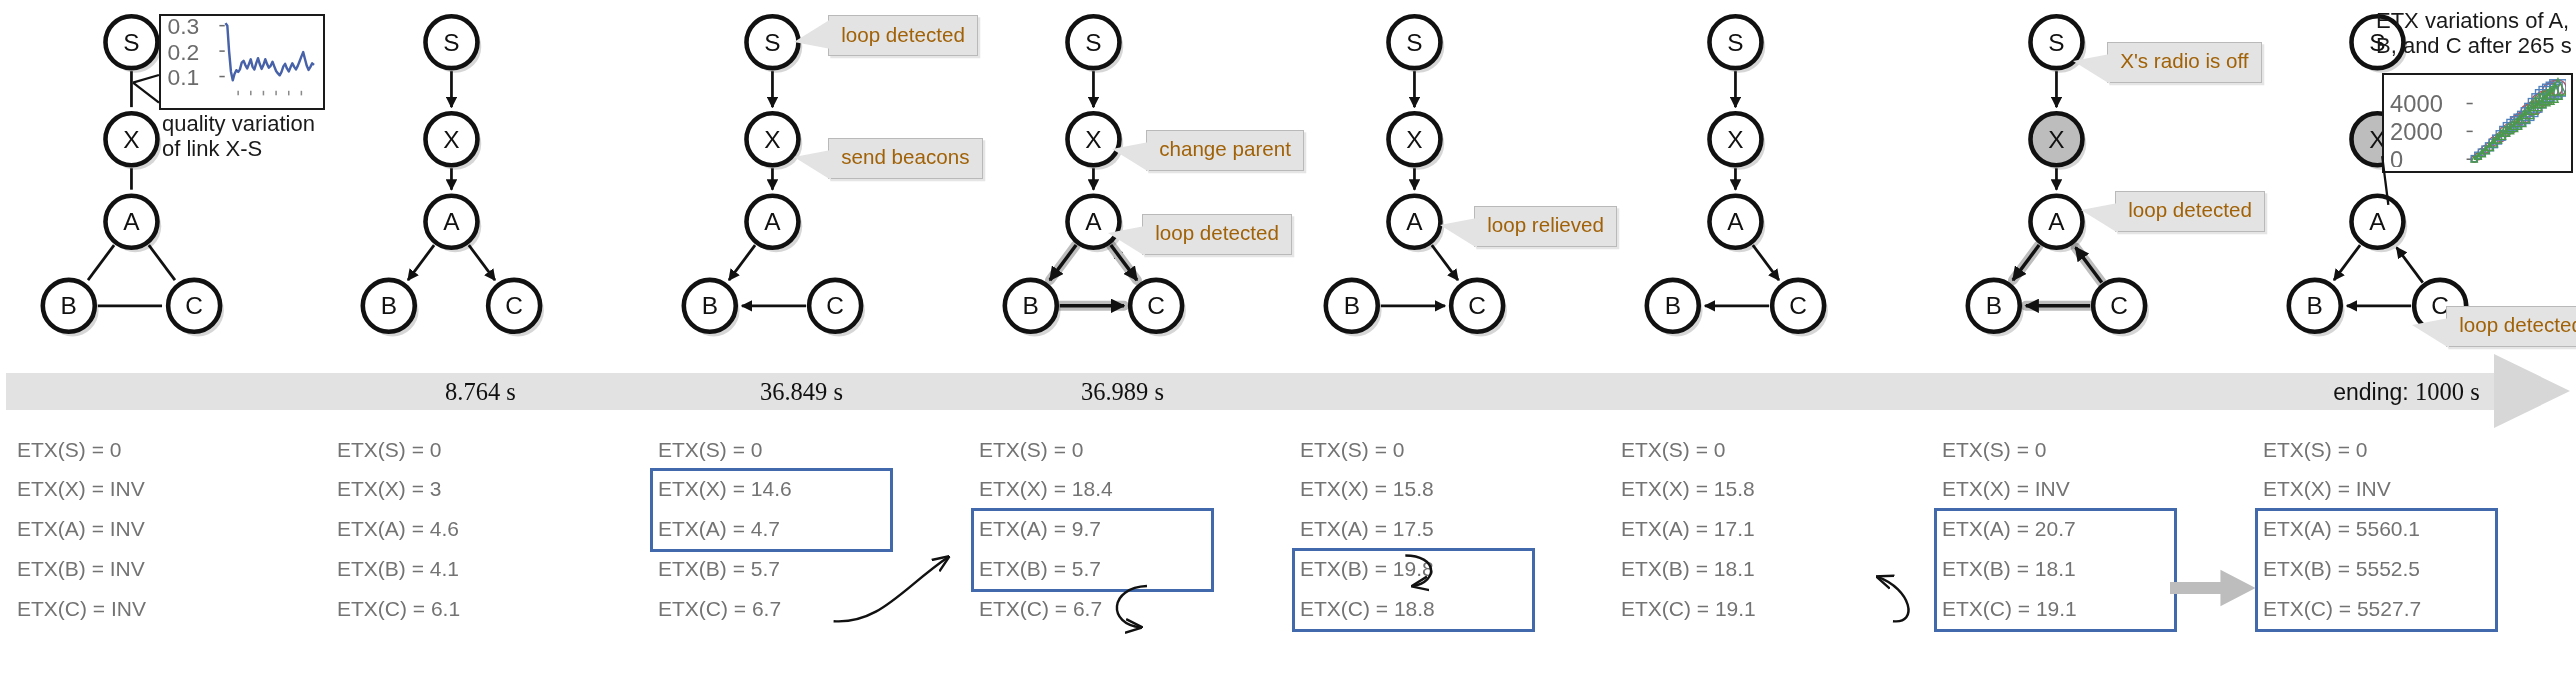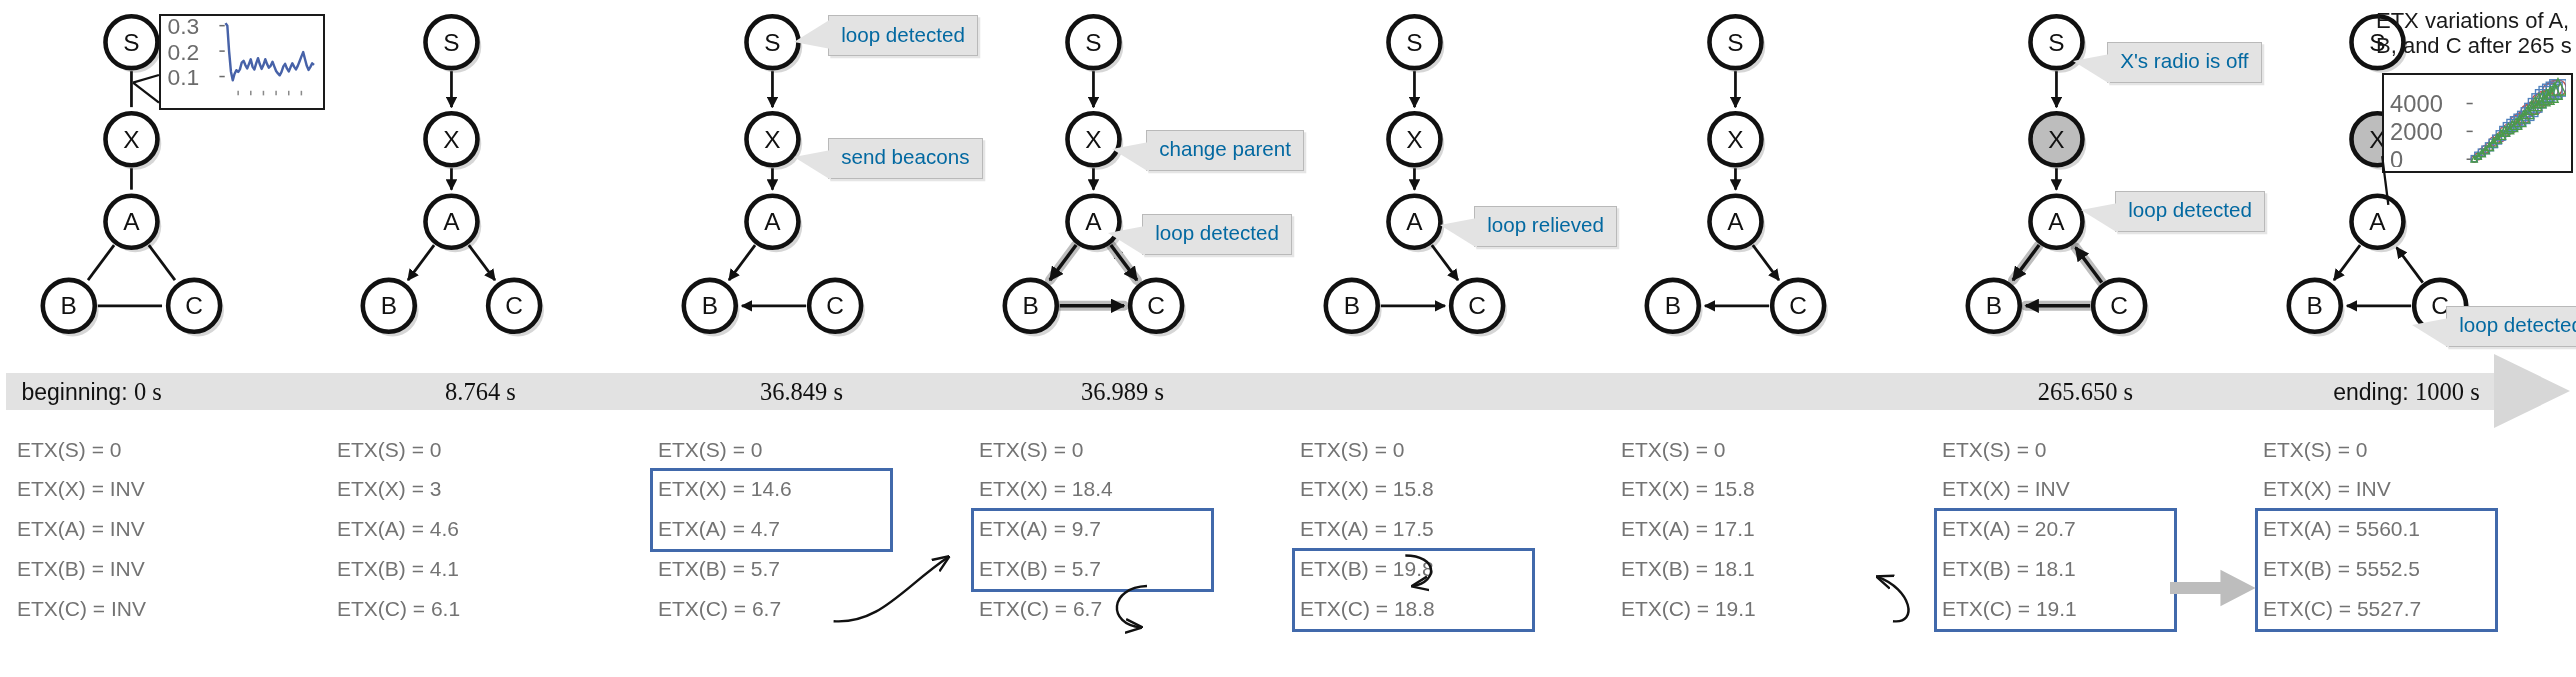--- a/index.html
+++ b/index.html
@@ -9,21 +9,21 @@
 
   
   .panels{position:absolute;left:0;top:0;width:2576px;height:348px;}
   .panel{position:absolute;top:0;width:321px;height:348px;}
 
   .gwrap{position:absolute;left:0;top:0;width:321px;height:348px;}
   .gwrap svg{position:absolute;left:0;top:0;}
 
   
   .callout{position:absolute;background:#e3e3e3;border:0.8px solid #b9b9b9;
-           color:#0369a1;font-size:20.6px;line-height:1;
+           color:#a16207;font-size:20.6px;line-height:1;
            padding:8.4px 12.2px 10px 12.2px;white-space:nowrap;
            box-shadow:2.3px 2.3px 0 rgba(0,0,0,.10);}
   .callout .tail{position:absolute;width:0;height:0;}
 
   
   .inset{position:absolute;background:#fff;border:2.3px solid #1a1a1a;}
   .inset svg{display:block;}
   .insetlabel{position:absolute;font-size:22px;line-height:1.12;color:#1a1a1a;}
 
   
@@ -94,20 +94,24 @@
             <text x="8" y="90.33333333333334" font-family="Liberation Sans, sans-serif" font-size="30" fill="#6b6b6b">0.1</text>
             <line x1="76" y1="79.33333333333334" x2="83" y2="79.33333333333334" stroke="#6b6b6b" stroke-width="2"></line>
             <line x1="100.57142857142857" y1="98" x2="100.57142857142857" y2="104" stroke="#8a8a8a" stroke-width="2"></line>
             <line x1="117.14285714285714" y1="98" x2="117.14285714285714" y2="104" stroke="#8a8a8a" stroke-width="2"></line>
             <line x1="133.71428571428572" y1="98" x2="133.71428571428572" y2="104" stroke="#8a8a8a" stroke-width="2"></line>
             <line x1="150.28571428571428" y1="98" x2="150.28571428571428" y2="104" stroke="#8a8a8a" stroke-width="2"></line>
             <line x1="166.85714285714286" y1="98" x2="166.85714285714286" y2="104" stroke="#8a8a8a" stroke-width="2"></line>
             <line x1="183.42857142857144" y1="98" x2="183.42857142857144" y2="104" stroke="#8a8a8a" stroke-width="2"></line>
             <path d="M84.0,9.3 L86.4,12.7 L88.7,46.0 L91.1,72.7 L93.5,84.3 L95.8,76.0 L98.2,71.0 L100.6,73.3 L102.9,70.0 L105.3,61.0 L107.7,58.7 L110.0,64.3 L112.4,68.7 L114.8,62.7 L117.1,56.7 L119.5,66.7 L121.9,70.0 L124.2,62.0 L126.6,55.3 L129.0,63.3 L131.3,69.3 L133.7,64.3 L136.1,56.7 L138.4,62.7 L140.8,67.7 L143.2,65.3 L145.6,60.0 L147.9,66.0 L150.3,72.0 L152.7,75.3 L155.0,77.7 L157.4,73.3 L159.8,66.0 L162.1,62.7 L164.5,68.7 L166.9,72.7 L169.2,67.3 L171.6,62.0 L174.0,66.7 L176.3,70.0 L178.7,65.3 L181.1,59.3 L183.4,53.3 L185.8,47.3 L188.2,56.7 L190.5,65.3 L192.9,70.7 L195.3,66.7 L197.6,62.0 L200.0,64.0 " fill="none" stroke="#4762a8" stroke-width="3.2" stroke-linejoin="round"></path>
           </svg>
+        </div>
+        <div class="insetlabel" style="left: 162px; top: 112px; width: 176px;">
+          <div>quality variation</div>
+          <div>of link X-S</div>
         </div>
         <svg width="321" height="348" style="position: absolute; left: 0px; top: 0px;" viewBox="0 0 420 455">
           <path d="M174,108 L208,98" stroke="#111" stroke-width="3" fill="none"></path>
           <path d="M174,108 L208,134" stroke="#111" stroke-width="3" fill="none"></path>
         </svg>
       </div>
       <div class="panel" style="left: 320px;">
         <div class="gwrap">
           <svg width="321" height="348" viewBox="0 0 420 455">
             <defs>
@@ -441,25 +445,23 @@
         </div>
         <svg width="329" height="348" style="position: absolute; left: 0px; top: 0px;" viewBox="0 0 430 455">
           <path d="M186,268 L178,204" stroke="#111" stroke-width="3" fill="none"></path>
         </svg>
       </div>
     </div>
 
   <div class="timeline">
     <div class="tlbar"></div>
     <div class="tlarrow"></div>
-  <div class="tlabel" style="left: 0px; width: 300px; text-align: left; padding-left: 21.4px;"><b>beginning: </b><span>0 s</span></div>
       <div class="tlabel" style="left: 320px; width: 321px;"><span>8.764 s</span></div>
       <div class="tlabel" style="left: 641px; width: 321px;"><span>36.849 s</span></div>
       <div class="tlabel" style="left: 962px; width: 321px;"><span>36.989 s</span></div>
-      <div class="tlabel" style="left: 1925px; width: 321px;"><span>265.650 s</span></div>
       <div class="tlabel" style="left: 2246px; width: 321px;"><b>ending: </b><span>1000 s</span></div>
     </div>
 
   <div class="etxrow">
       <div class="etxcol" style="left: 0px;">
         <div class="etxline l0">ETX(S) = 0</div>
         <div class="etxline l1">ETX(X) = INV</div>
         <div class="etxline l2">ETX(A) = INV</div>
         <div class="etxline l3">ETX(B) = INV</div>
         <div class="etxline l4">ETX(C) = INV</div>

